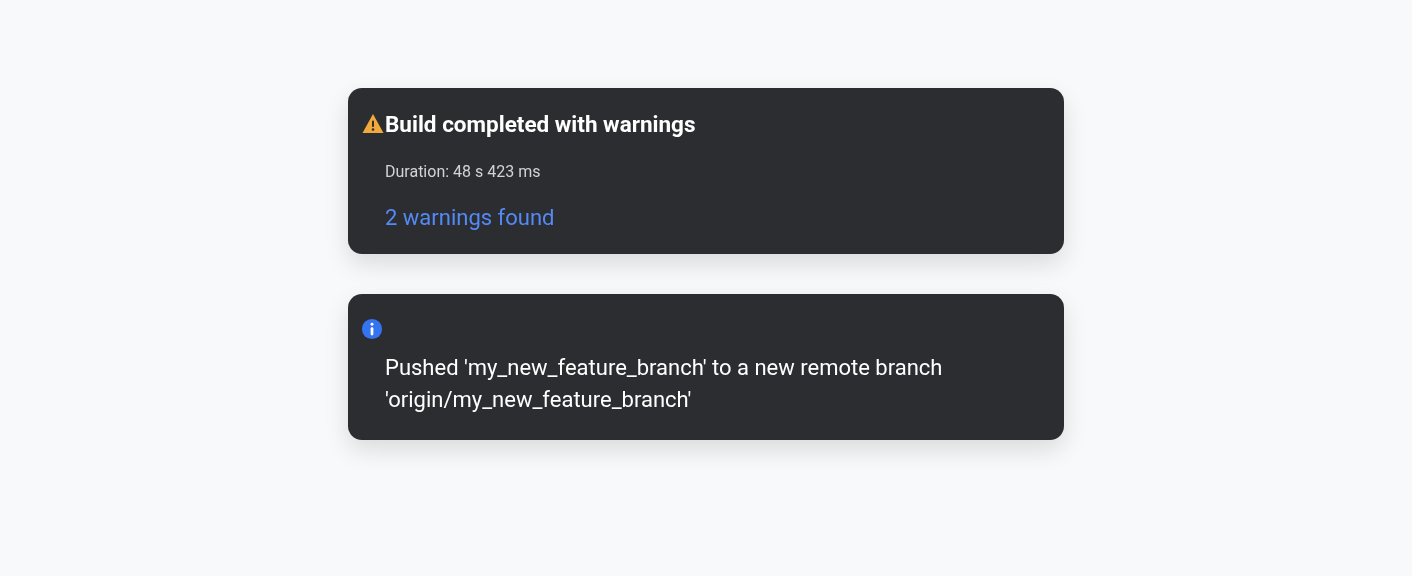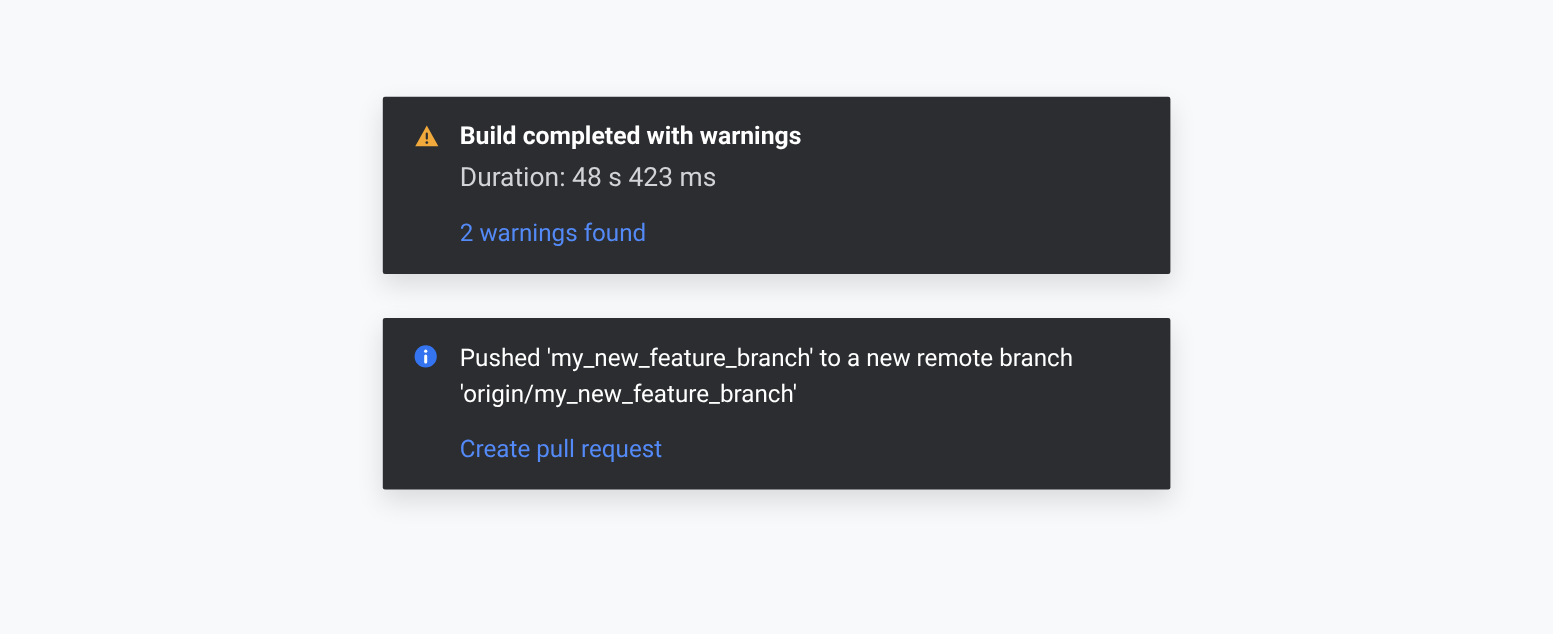--- a/index.html
+++ b/index.html
@@ -14,56 +14,56 @@
       font-family: -apple-system, BlinkMacSystemFont, "Segoe UI", Roboto, Helvetica, Arial, sans-serif;
       display: flex;
       flex-direction: column;
       align-items: center;
       padding-top: 88px;
       gap: 40px;
     }
     .notification {
       width: 716px;
       background: #2b2d30;
-      border-radius: 2px;
-      padding: 22px 28px 24px 28px;
+      border-radius: 14px;
+      padding: 22px 28px 24px 13px;
       box-shadow: 0 10px 24px rgba(0,0,0,0.12);
       display: flex;
       align-items: flex-start;
-      gap: 18px;
     }
     .icon {
       width: 24px;
       height: 24px;
       flex-shrink: 0;
       margin-top: 2px;
     }
     .content {
       flex: 1;
       display: flex;
       flex-direction: column;
     }
     .title {
       color: #ffffff;
       font-size: 22.5px;
       font-weight: 700;
       line-height: 1.3;
     }
     .subtitle {
       color: #d1d3d6;
-      font-size: 24px;
+      font-size: 16px;
       font-weight: 400;
-      margin-top: 6px;
+      margin-top: 22px;
       line-height: 1.35;
     }
     .body-text {
       color: #ffffff;
       font-size: 22px;
       font-weight: 400;
       line-height: 1.45;
+      margin-top: 36px;
     }
     .link {
       color: #548af7;
       font-size: 22px;
       font-weight: 400;
       margin-top: 22px;
       cursor: pointer;
       display: inline-block;
       align-self: flex-start;
       text-align: right;
@@ -90,15 +90,14 @@
 <div class="notification">
   <span class="icon">
     <svg viewBox="0 0 24 24" width="22" height="22">
       <circle cx="12" cy="12" r="11" fill="#3574f0"></circle>
       <circle cx="12" cy="6.8" r="1.6" fill="#ffffff"></circle>
       <rect x="10.5" y="10" width="3" height="9" rx="1.5" fill="#ffffff"></rect>
     </svg>
   </span>
   <div class="content">
     <div class="body-text">Pushed 'my_new_feature_branch' to a new remote branch 'origin/my_new_feature_branch'</div>
-    <a class="link">Create pull request</a>
   </div>
 </div>
 
 </body></html>

